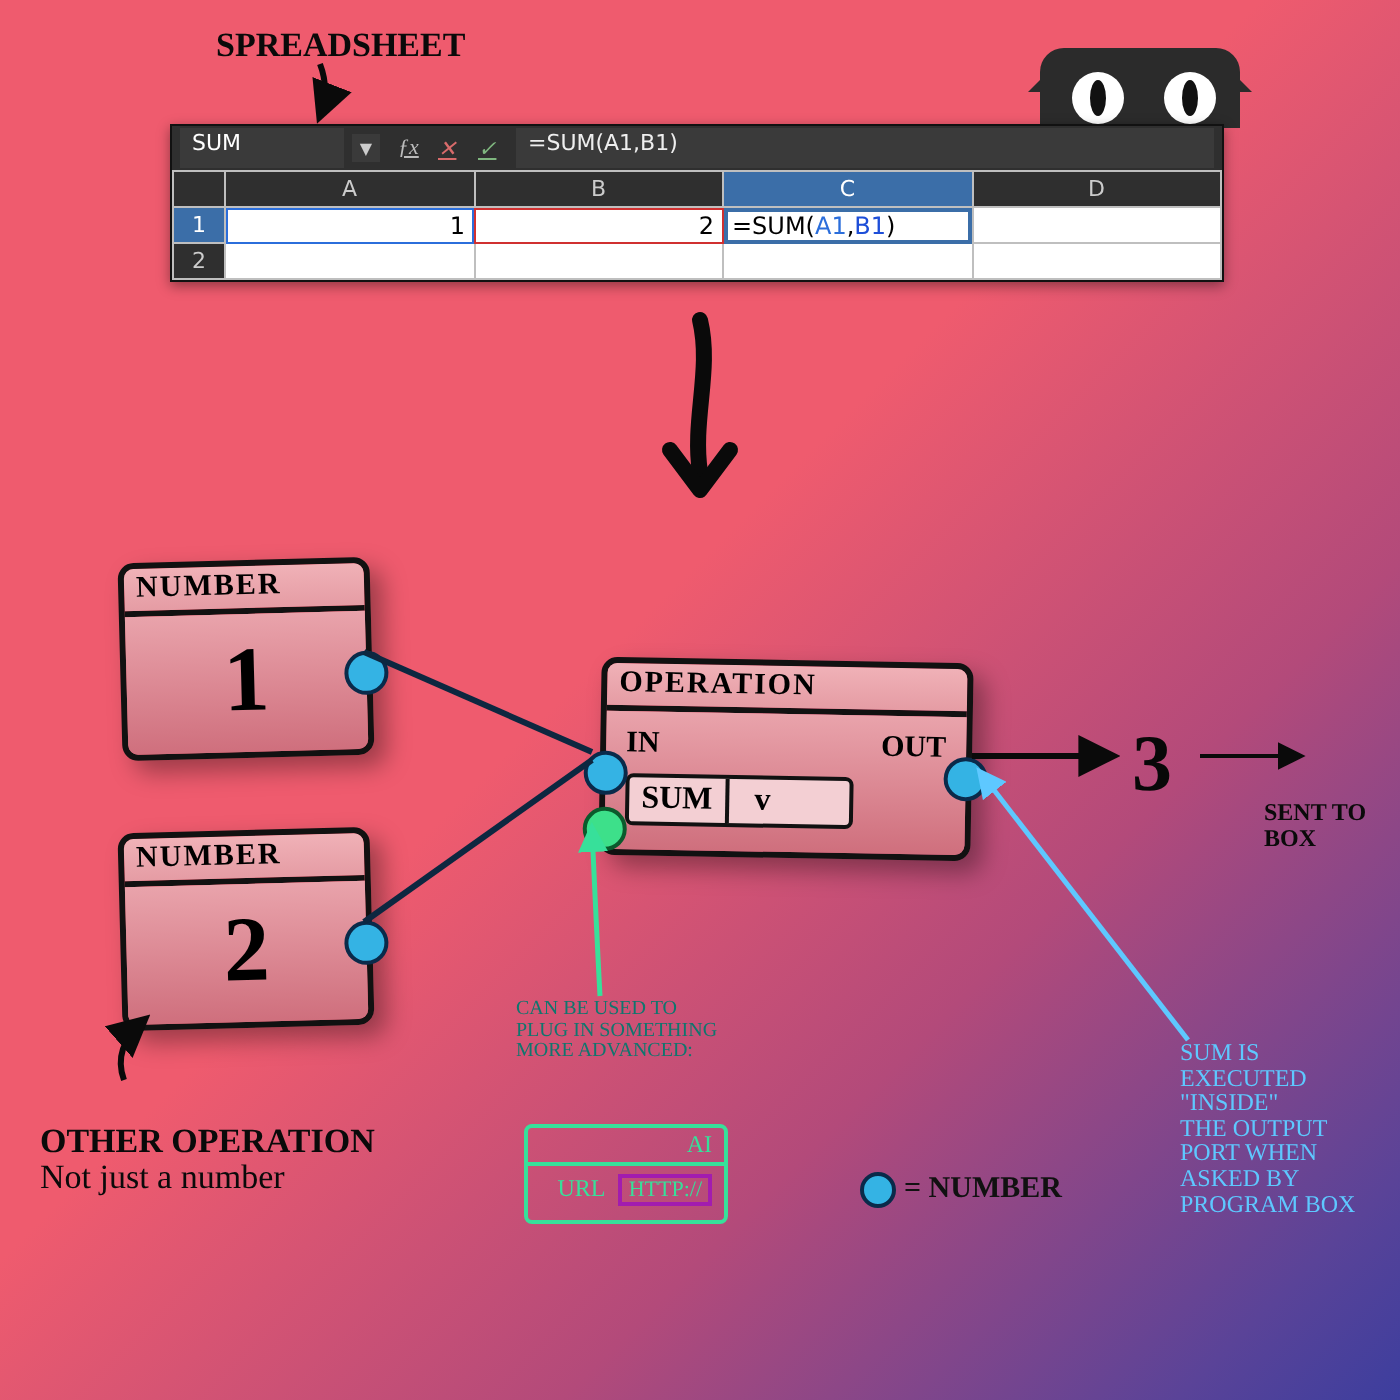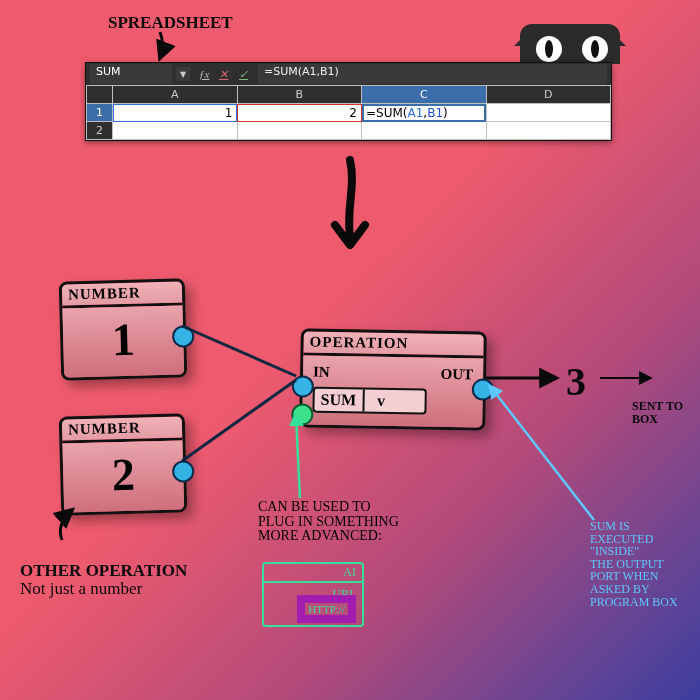--- a/index.html
+++ b/index.html
@@ -32,21 +32,21 @@
   .cell.c-active{text-align:left;outline:2px solid #3b6ea8;outline-offset:-2px;}
   .cell .ref-a{color:#2b6edb;}
   .cell .ref-b{color:#1d4ed8;}
   .cell.box-a{outline:1px solid #2b6edb;outline-offset:-1px;}
   .cell.box-b{outline:1px solid #d03030;outline-offset:-1px;}
   .row2 .cell{background:#fff;}
   col.rh{width:26px;} col.c{width:calc((100% - 26px)/4);}
 
   
   .hand{position:absolute;color:#0a0a0a;font-weight:bold;line-height:1.05;}
-  .hand.green{color:#000000;font-weight:normal;font-size:14px;}
+  .hand.green{color:#0f766e;font-weight:normal;font-size:10px;}
   .hand.blue{color:#5ec8ff;font-weight:normal;font-size:12px;}
 
   
   .node{position:absolute;width:120px;border:3px solid #111;border-radius:8px;
     background:rgba(0,0,0,0.05);box-shadow:6px 6px 12px rgba(0,0,0,.35);
     transform:rotate(-1.5deg);}
   .node .title{border-bottom:3px solid #111;padding:2px 6px;font-size:15px;
     font-weight:bold;letter-spacing:1px;background:linear-gradient(#f0b1b7,#e59ca4);
     border-radius:5px 5px 0 0;}
   .node .body{padding:6px 8px 10px;font-size:46px;font-weight:bold;text-align:center;
@@ -63,21 +63,21 @@
     background:#34b3e4;}
   .port.green{background:#3de08a;border-color:#0b5a2c;}
   .legend-dot{display:inline-block;width:14px;height:14px;border-radius:50%;
     border:2px solid #0a2a4a;vertical-align:middle;margin-right:4px;}
   .legend-dot.g{background:#3de08a;border-color:#0b5a2c;}
   .legend-dot.b{background:#34b3e4;}
 
   .ai-box{position:absolute;border:2px solid #37e09a;border-radius:4px;
     padding:4px 6px 8px;color:#37e09a;font-size:12px;width:86px;}
   .ai-box .hdr{border-bottom:2px solid #37e09a;margin:-4px -6px 4px;padding:1px 6px;}
-  .ai-url{border:8px solid #a21caf;padding:0 3px;font-size:11px;margin-left:4px;}
+  .ai-url{border:2px solid #a21caf;padding:0 3px;font-size:11px;margin-left:4px;}
 
   .result{position:absolute;font-size:40px;font-weight:bold;color:#080808;}
 
   
   .cat{position:absolute;top:24px;right:70px;width:120px;height:40px;}
   .cat .head{position:absolute;bottom:0;left:10px;width:100px;height:40px;
     background:#2b2b2b;border-radius:12px 12px 0 0;}
   .cat .ear{position:absolute;top:-2px;width:0;height:0;border:12px solid transparent;
     border-bottom-color:#2b2b2b;}
   .cat .ear.l{left:4px;} .cat .ear.r{right:4px;}
@@ -197,20 +197,21 @@
   <div>MORE ADVANCED:</div>
 </div>
 
 <div class="ai-box" style="left:262px;top:562px;text-align:right;">
   <div class="hdr">AI</div>
   <span>URL</span>
   <span class="ai-url">HTTP://</span>
 </div>
 
 <div class="hand" style="left:430px;top:586px;font-size:15px;color:#111;">
+  <div><span class="legend-dot b"></span><span>= NUMBER</span></div>
 </div>
 
 <div class="hand blue" style="left:590px;top:520px;">
   <div>SUM IS</div>
   <div>EXECUTED</div>
   <div>"INSIDE"</div>
   <div>THE OUTPUT</div>
   <div>PORT WHEN</div>
   <div>ASKED BY</div>
   <div>PROGRAM BOX</div>

